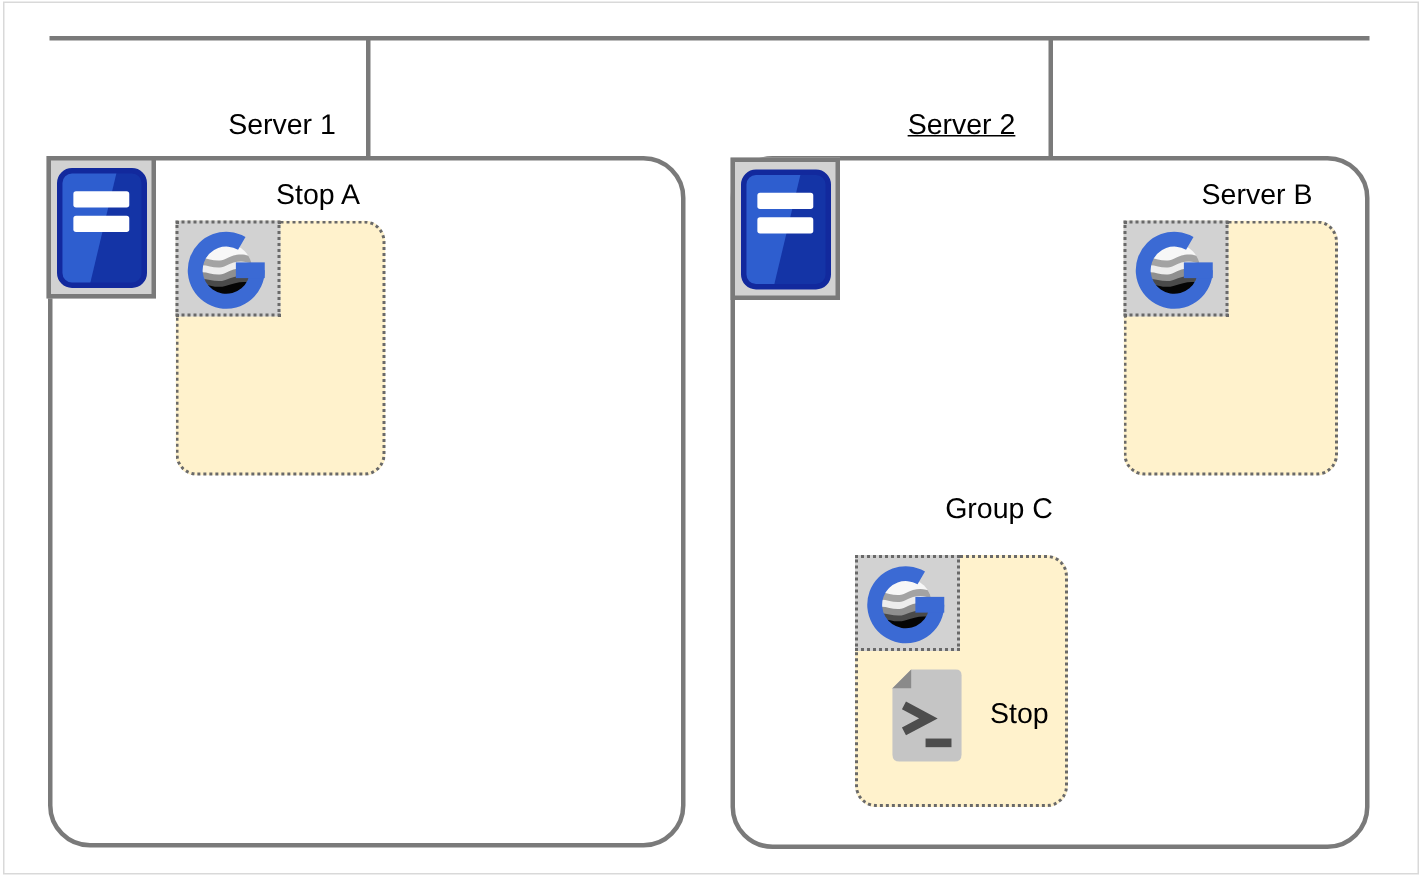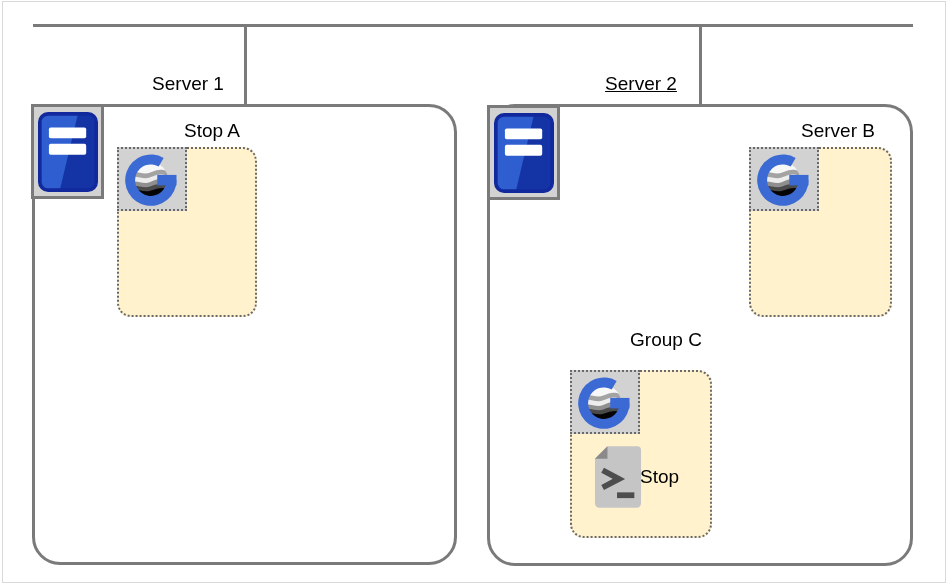--- a/index.html
+++ b/index.html
@@ -161,16 +161,16 @@
         <rect x="57" y="41" width="33" height="18" fill="var(--logo-blue,#3b6ad4)"></rect>
       </svg>
     </div>
 
     <svg class="doc-icon" style="left:22px;top:73px;" viewBox="0 0 50 66" aria-hidden="true">
       <path d="M14,1 H45 Q49,1 49,5 V60 Q49,65 44,65 H6 Q1,65 1,60 V14 Z" fill="var(--doc-gray,#c5c5c5)"></path>
       <path d="M14,1 V14 H1 Z" fill="var(--doc-fold-gray,#8a8a8a)"></path>
       <path d="M9,26 L26,35 L9,44" fill="none" stroke="var(--doc-glyph,#4d4d4d)" stroke-width="6"></path>
       <rect x="24" y="49" width="18" height="6" fill="var(--doc-glyph,#4d4d4d)"></rect>
     </svg>
-    <div class="stop-label" style="left:68px;top:94px;">Stop</div>
+    <div class="stop-label" style="left:88px;top:94px;">Stop</div>
   </div>
 
 </div>
 
 </body></html>

